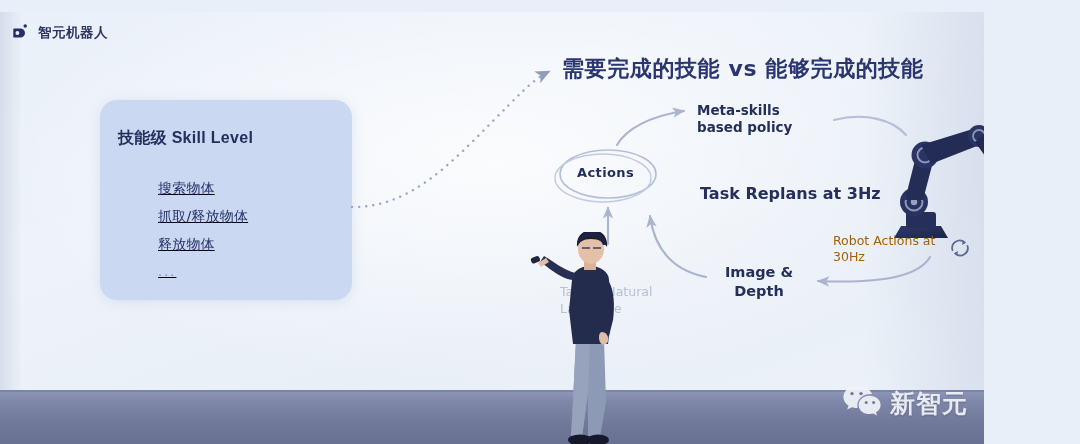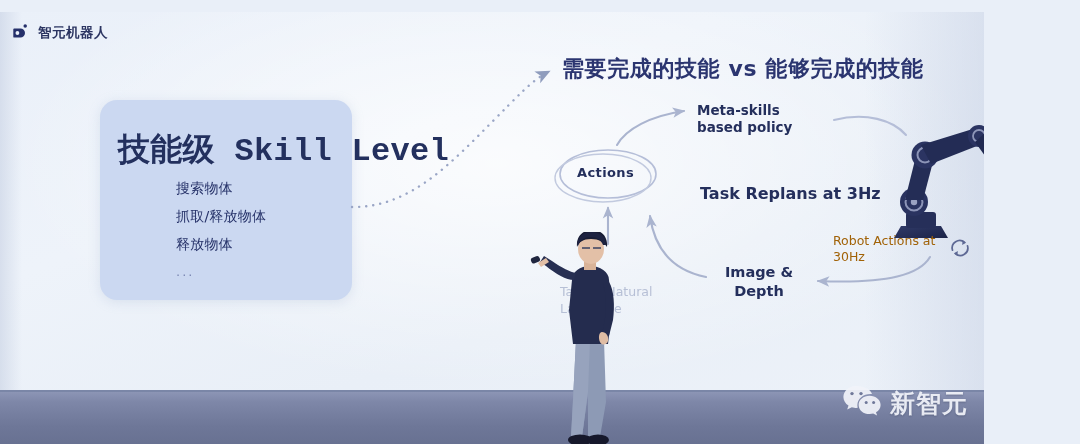--- a/index.html
+++ b/index.html
@@ -49,26 +49,26 @@
   }
 
   
   .skill-card{
     position:absolute;left:100px;top:88px;width:252px;height:200px;
     background:#cbd8f1;border-radius:17px;
     box-shadow:0 2px 12px rgba(150,170,205,.25);
   }
   .skill-title{
     position:absolute;left:118px;top:116px;
-    font-size:32px;font-weight:700;color:#23305e;letter-spacing:.3px;
-    font-family:Liberation Mono, monospace;
+    font-size:16px;font-weight:700;color:#23305e;letter-spacing:.3px;
+    font-family:Liberation Sans, sans-serif;
     white-space:nowrap;
   }
   .skill-list{
-    position:absolute;left:136px;top:152px;width:220px;
+    position:absolute;left:118px;top:152px;width:220px;text-decoration:underline;
   }
   .skill-list li{
     list-style:none;margin:0 0 10px 0;padding:0;
     font-size:14px;color:#27336a;letter-spacing:.2px;
     font-family:"DejaVu Sans","Liberation Sans",sans-serif;
   }
   .skill-list li.ellipsis{color:#7d89b5;letter-spacing:2px;font-size:13px;margin-top:4px;}
 
   
   .headline{

